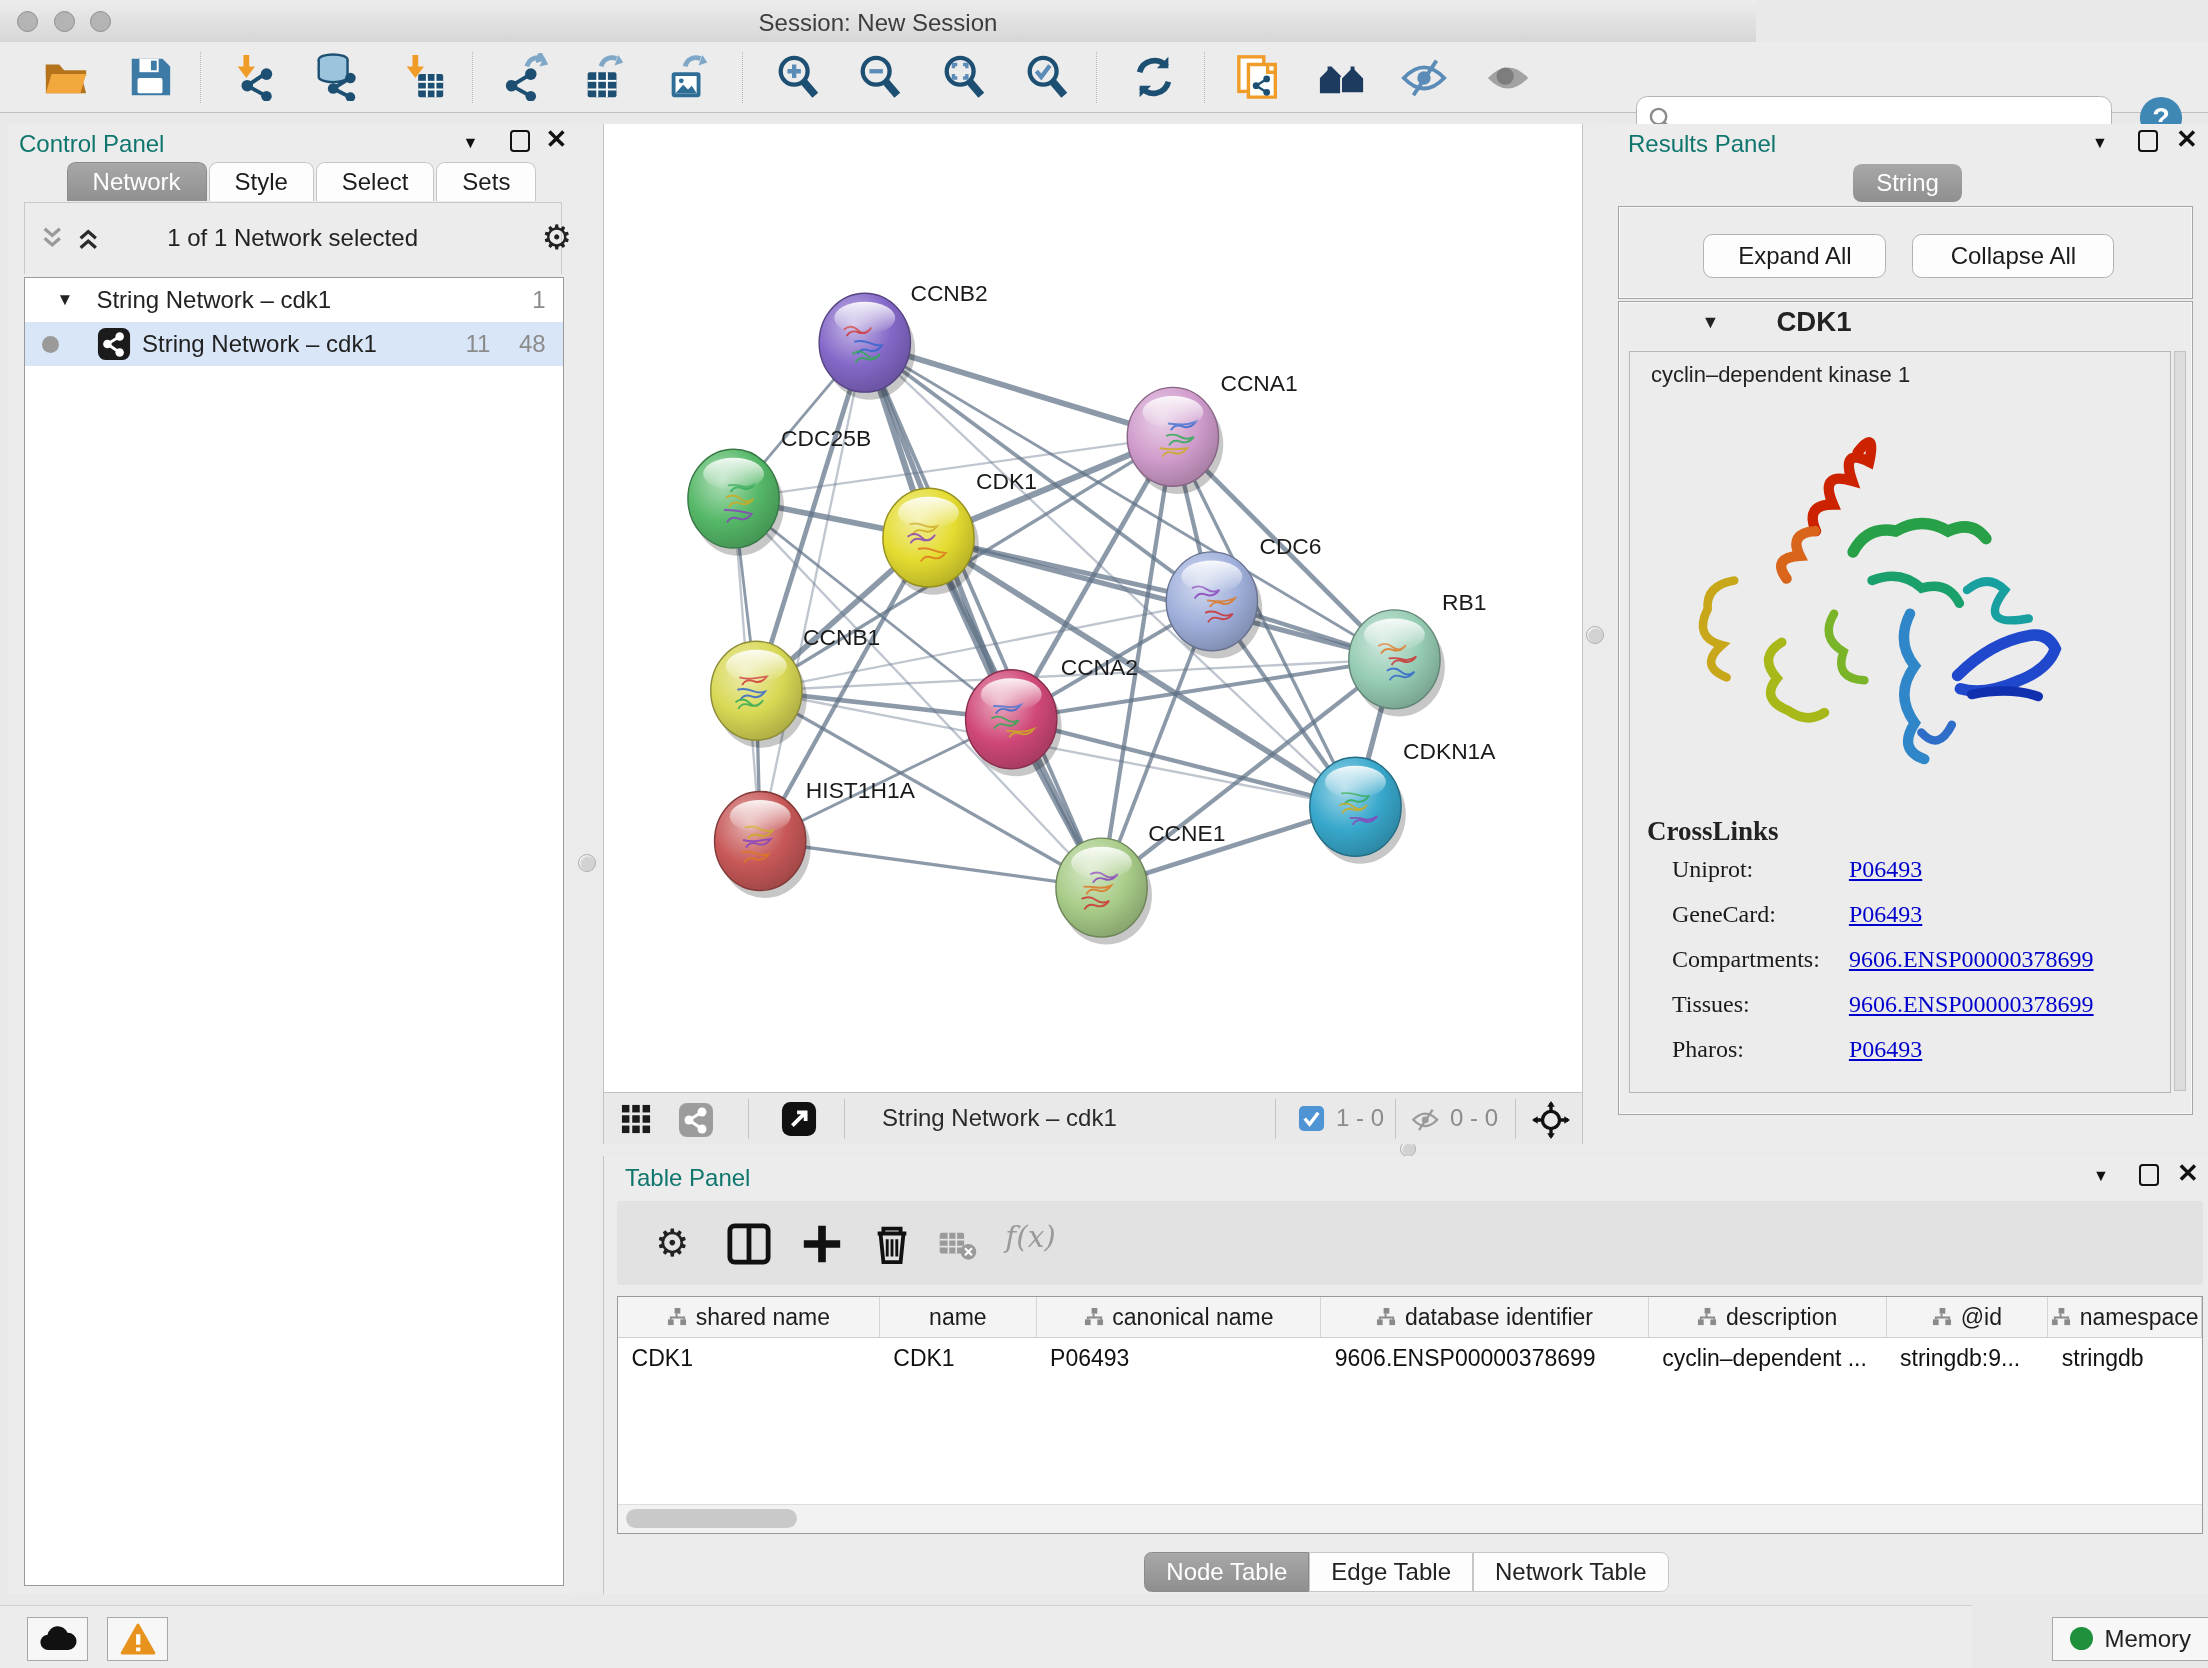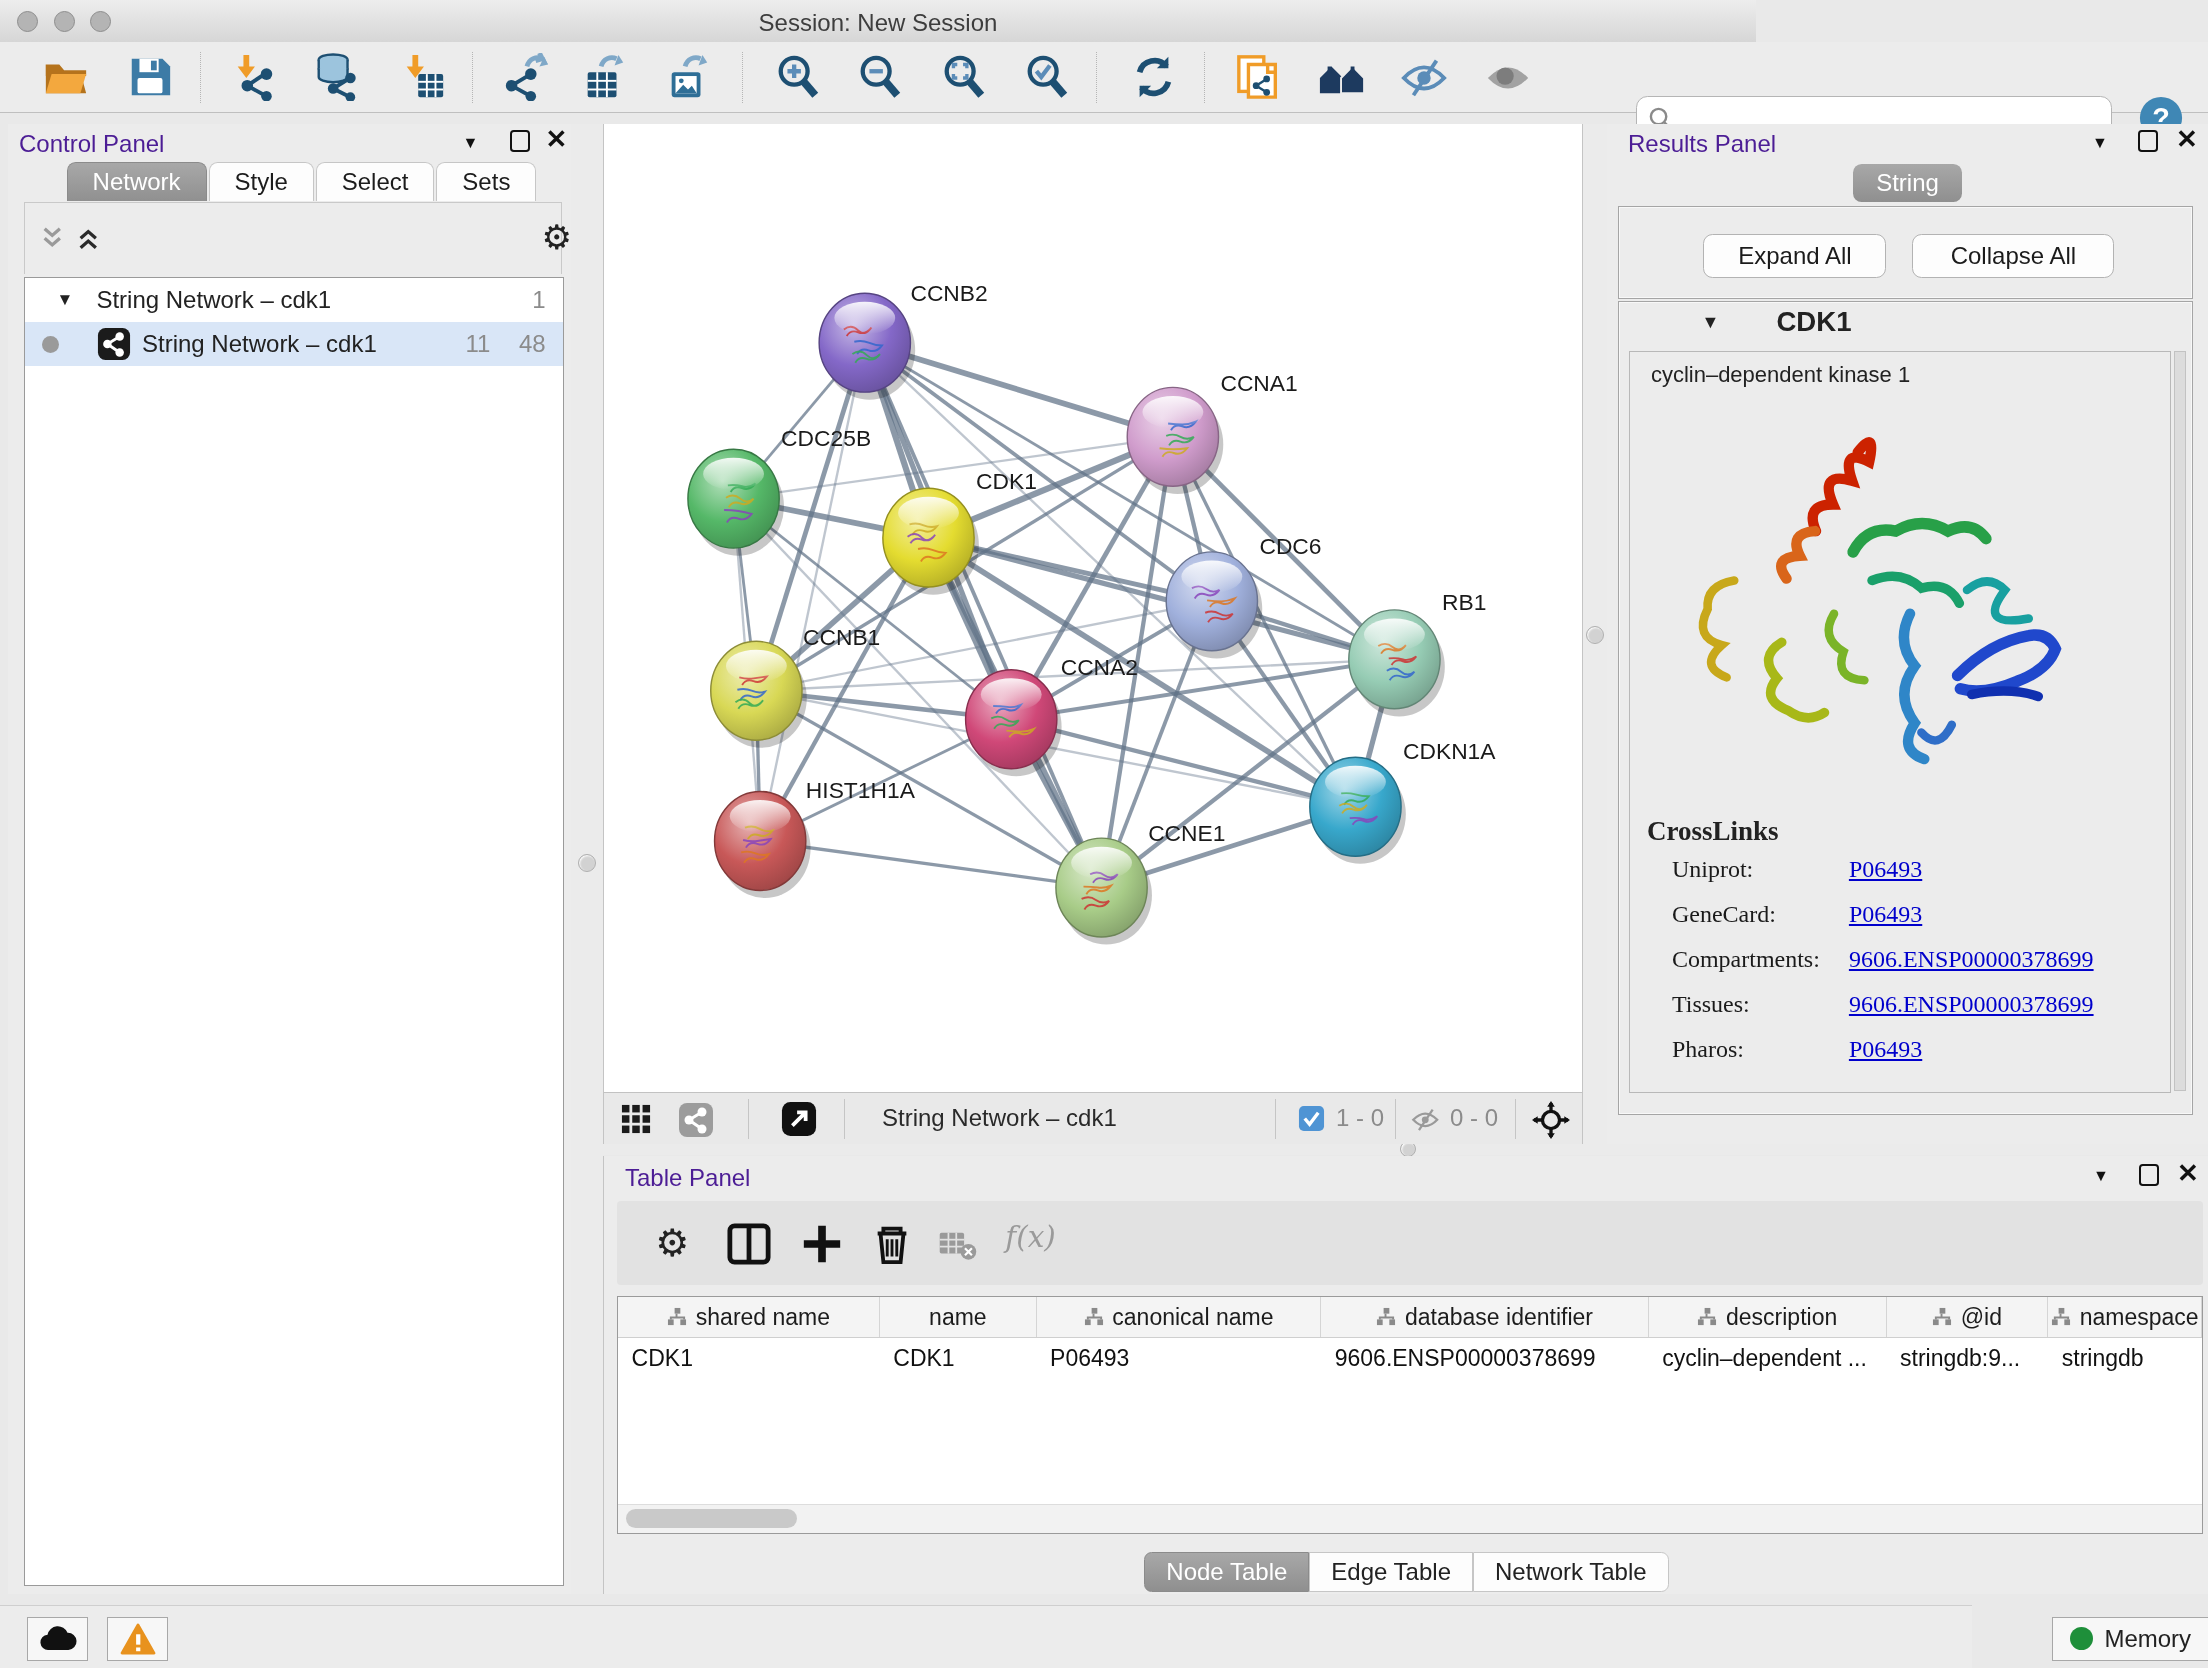--- a/index.html
+++ b/index.html
@@ -13,21 +13,21 @@
   .wintitle{width:100%;text-align:center;top:8.6px;font-size:24px;color:#3d3d3d;}
   
   .toolbar{left:0;top:42px;width:2208px;height:70px;background:#ececec;border-bottom:1px solid #bfbfbf;}
   .tbicon{top:11.4px;width:48px;height:48px;cursor:pointer;}
   .tbsep{top:9.5px;width:0;height:51px;border-left:1.9px dotted #b5b5b5;}
   .searchbox{left:1636px;top:54px;width:476px;height:44px;background:#fff;border:1px solid #b5b5b5;
     border-radius:11.4px;display:flex;align-items:center;padding-left:11.4px;box-sizing:border-box;}
   .searchbox input{border:none;outline:none;font-size:23px;width:409px;background:transparent;
     font-family:"Liberation Sans",sans-serif;}
   
-  .panelhead{font-size:24px;color:#4c1d95;}
+  .panelhead{font-size:24px;color:#0f766e;}
   .winbtn{display:inline-block;vertical-align:middle;cursor:pointer;}
   .floatbtn{width:16px;height:18px;border:2.4px solid #111;border-radius:3.8px;}
   .closebtn{font-size:26px;font-weight:bold;color:#111;line-height:19px;}
   .menutri{font-size:16px;color:#111;}
   
   .ctrl{left:7.6px;top:124px;width:563px;height:1470px;background:#ececec;}
   .tab{display:inline-block;height:38px;line-height:38px;padding:0 25px;font-size:24px;
     background:#fdfdfd;border:1px solid #c6c6c6;border-bottom:none;border-radius:8.6px 8.6px 0 0;
     margin-right:1.9px;cursor:pointer;color:#1c1c1c;}
   .tab.sel{background:linear-gradient(#a8a8a8,#909090);color:#fff;border-color:#8b8b8b;}
@@ -303,20 +303,21 @@
     <svg class="abs" style="left:13.3px;top:21px;cursor:pointer" width="28.5" height="28.5" viewBox="0 0 30 30">
         <g stroke="#9a9a9a" stroke-width="3.5" fill="none">
           <path d="M7 5l8 7 8-7M7 15l8 7 8-7"></path>
         </g>
       </svg>
     <svg class="abs" style="left:49px;top:21px;cursor:pointer" width="28.5" height="28.5" viewBox="0 0 30 30">
         <g stroke="#2a2a2a" stroke-width="3.5" fill="none">
           <path d="M7 25l8-7 8 7M7 15l8-7 8 7"></path>
         </g>
       </svg>
+    <div class="abs" style="left:0;width:100%;text-align:center;top:21px;font-size:24px">1 of 1 Network selected</div>
     <div class="abs" style="left:517px;top:17px;font-size:34px;line-height:34px;cursor:pointer">⚙</div>
   </div>
   <div class="abs treebox">
     <div class="treerow">
       <span style="margin-left:32px;font-size:17px">▼</span>
       <span style="margin-left:23px">String Network – cdk1</span>
       <span class="count" style="margin-left:auto;margin-right:17px">1</span>
     </div>
     <div class="treerow sel">
       <span style="margin-left:17px;width:17px;height:17px;border-radius:50%;background:#9a9a9a;display:inline-block"></span>

